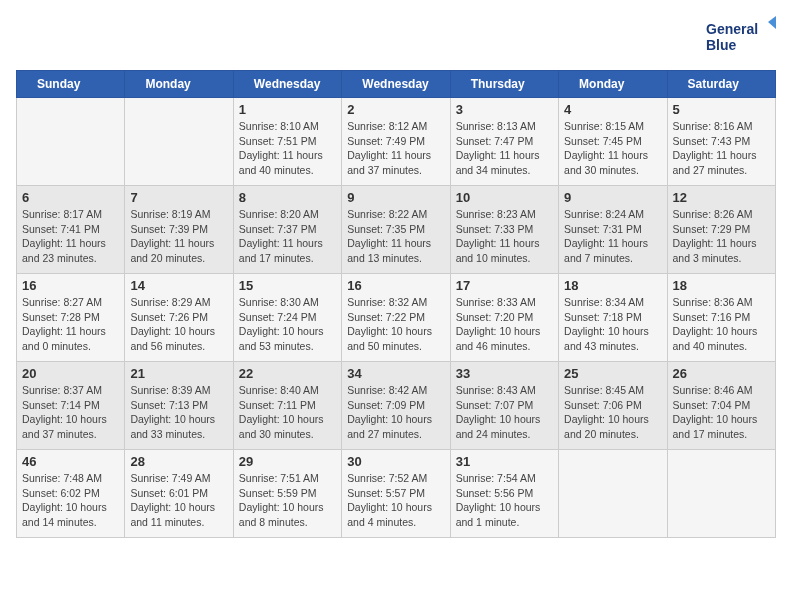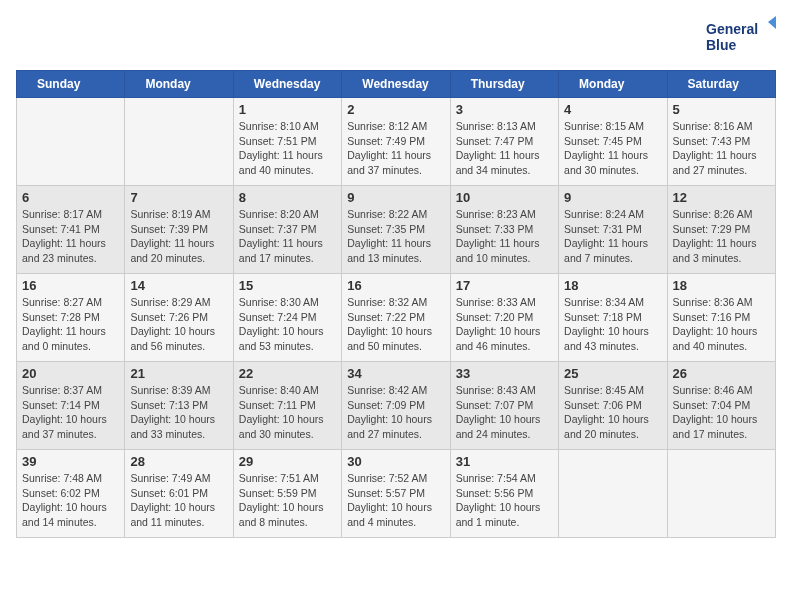--- a/index.html
+++ b/index.html
@@ -213,21 +213,21 @@
           <span class="day-number">25</span>
           <div class="day-info">Sunrise: 8:45 AM<br>Sunset: 7:06 PM<br>Daylight: 10 hours and 20 minutes.</div>
         </td>
         <td>
           <span class="day-number">26</span>
           <div class="day-info">Sunrise: 8:46 AM<br>Sunset: 7:04 PM<br>Daylight: 10 hours and 17 minutes.</div>
         </td>
       </tr>
       <tr>
         <td>
-          <span class="day-number">39</span>
+          <span class="day-number">46</span>
           <div class="day-info">Sunrise: 7:48 AM<br>Sunset: 6:02 PM<br>Daylight: 10 hours and 14 minutes.</div>
         </td>
         <td>
           <span class="day-number">28</span>
           <div class="day-info">Sunrise: 7:49 AM<br>Sunset: 6:01 PM<br>Daylight: 10 hours and 11 minutes.</div>
         </td>
         <td>
           <span class="day-number">29</span>
           <div class="day-info">Sunrise: 7:51 AM<br>Sunset: 5:59 PM<br>Daylight: 10 hours and 8 minutes.</div>
         </td>

